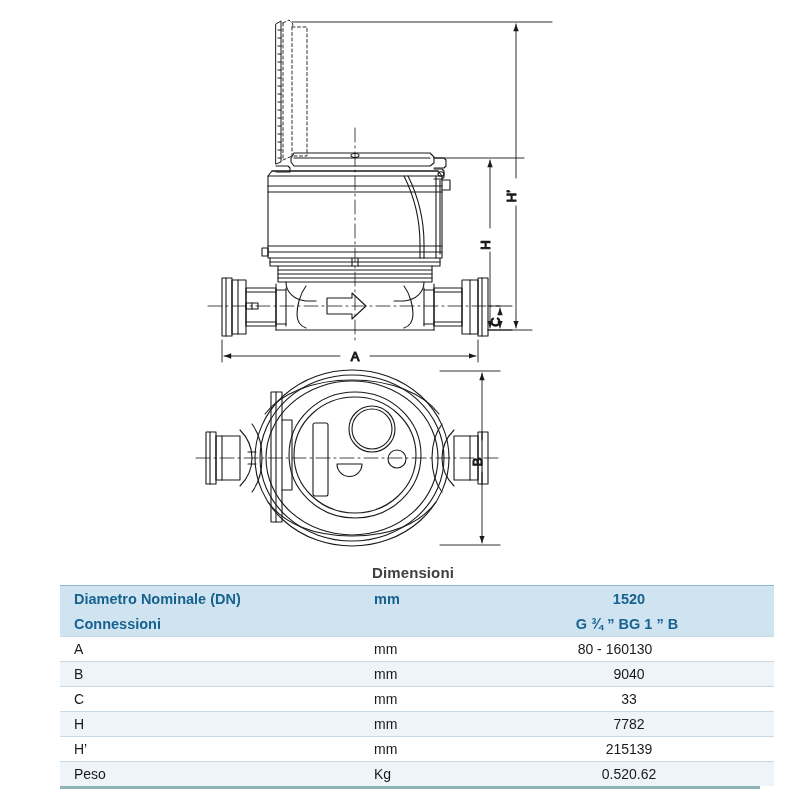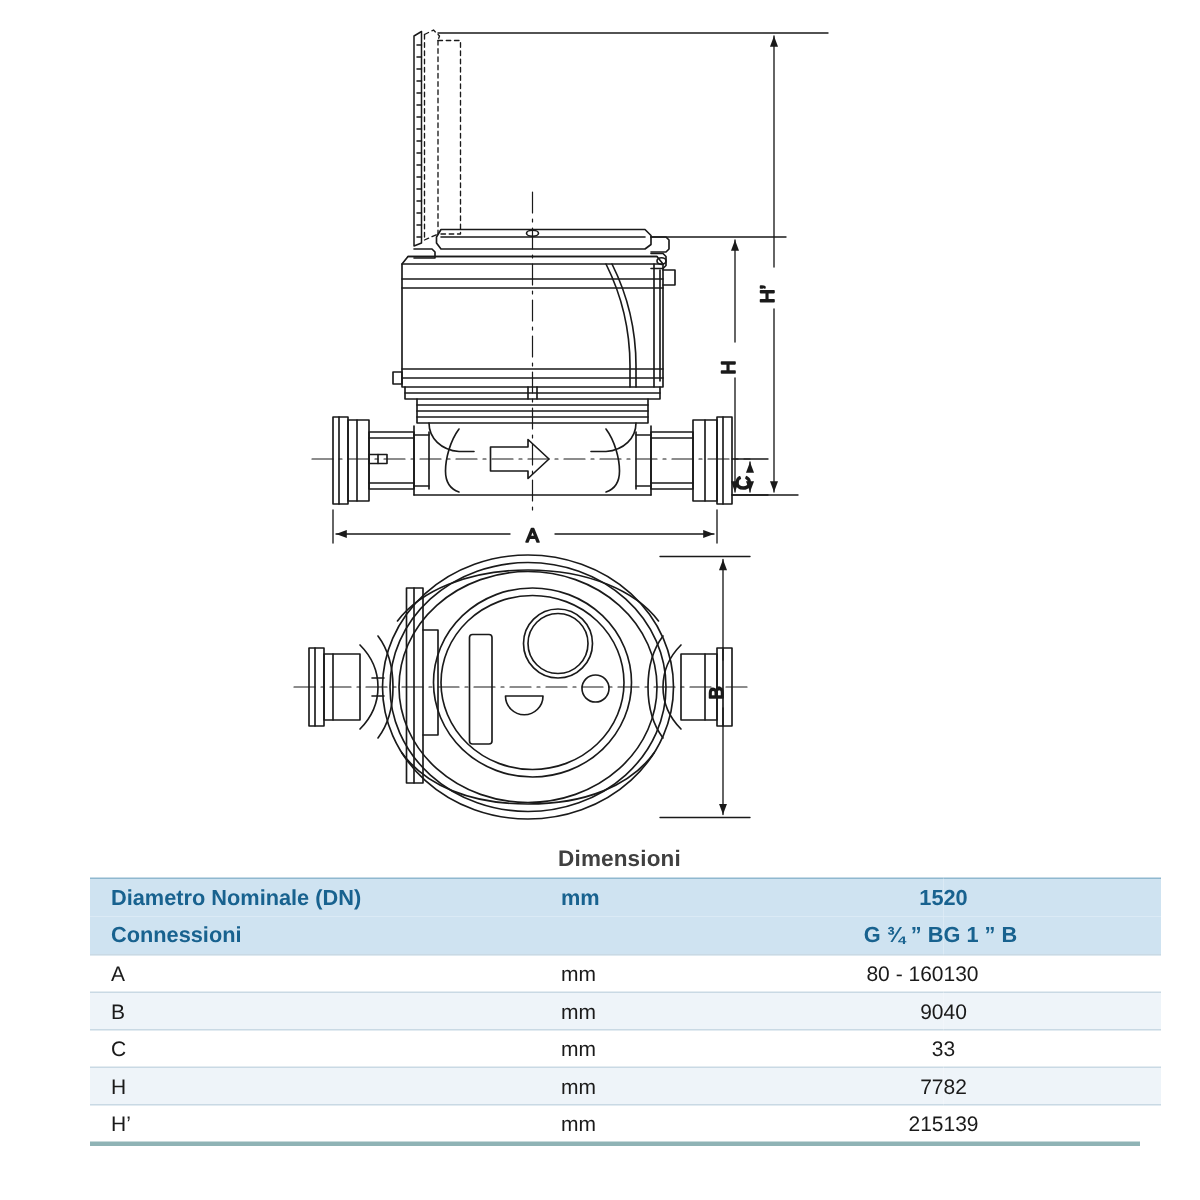--- a/index.html
+++ b/index.html
@@ -344,17 +344,23 @@
         <td class="col-unit">mm</td>
         <td class="col-v1">77</td>
         <td class="col-v2">82</td>
       </tr>
       <tr class="body-row">
         <td class="col-label">H’</td>
         <td class="col-unit">mm</td>
         <td class="col-v1">215</td>
         <td class="col-v2">139</td>
       </tr>
+      <tr class="body-row alt">
+        <td class="col-label">Peso</td>
+        <td class="col-unit">Kg</td>
+        <td class="col-v1">0.52</td>
+        <td class="col-v2">0.62</td>
+      </tr>
     </tbody>
   </table>
 
   <div class="tbl-bottom"></div>
 </div>
 
 </body></html>

